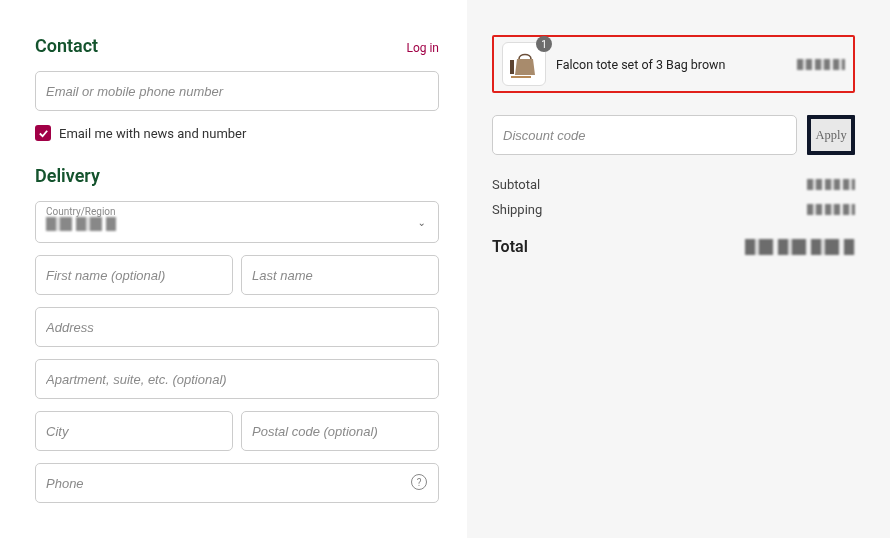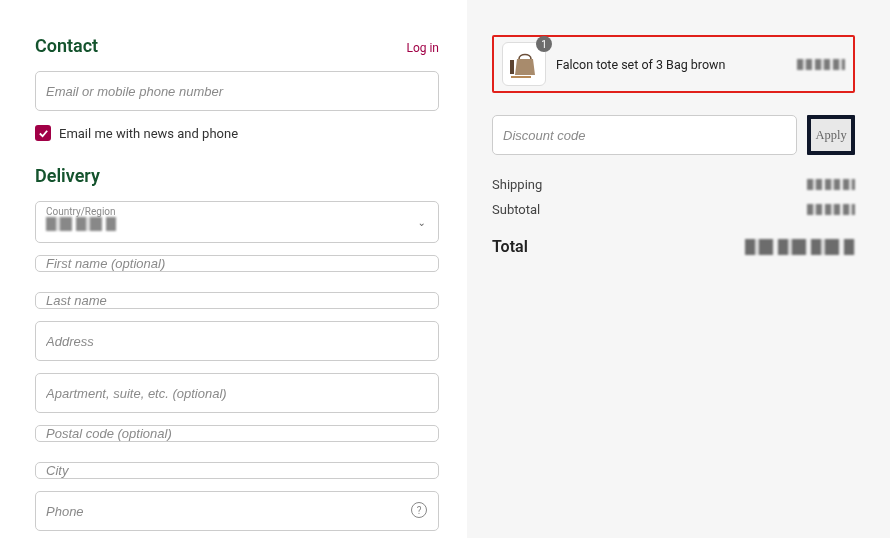--- a/index.html
+++ b/index.html
@@ -7,21 +7,21 @@
     .page { display: flex; height: 538px; }
     .left { width: 467px; padding: 35px 28px 0 35px; }
     .right { flex: 1; background: #f6f6f6; padding: 35px 35px 0 25px; }
 
     .section-head { display: flex; justify-content: space-between; align-items: baseline; margin-bottom: 15px; }
     h2 { font-size: 18px; font-weight: 600; color: #14532d; }
     .login-link { color: #a10046; font-size: 12px; }
 
     .input { width: 100%; height: 40px; border: 1px solid #ccc; border-radius: 5px; padding: 0 10px; font-size: 13px; color: #333; background: #fff; margin-bottom: 12px; font-style: italic; }
     .input::placeholder { color: #8a8a8a; }
-    .row2 { display: flex; gap: 8px; flex-direction: column; }
+    .row2 { display: flex; gap: 8px; }
     .row2 .input { flex: 1; }
 
     .check-row { display: flex; align-items: center; gap: 8px; margin-bottom: 24px; margin-top: 2px; }
     .checkbox { width: 16px; height: 16px; border-radius: 3px; background: #a10046; display: flex; align-items: center; justify-content: center; }
     .checkbox svg { width: 11px; height: 11px; }
 
     .select-wrap { position: relative; width: 100%; height: 42px; border: 1px solid #ccc; border-radius: 5px; margin-bottom: 12px; background: #fff; padding: 4px 10px; }
     .select-label { font-size: 10px; color: #8a8a8a; }
     .select-value { height: 14px; width: 70px; background: repeating-linear-gradient(90deg, #888 0, #888 10px, #ddd 10px, #ddd 14px, #888 14px, #888 26px, #fff 26px, #fff 30px); filter: blur(1.2px); }
     .chevron { position: absolute; right: 12px; top: 50%; transform: translateY(-50%); color: #666; font-size: 10px; }
@@ -57,38 +57,38 @@
       <h2>Contact</h2>
       <a class="login-link">Log in</a>
     </div>
     <input class="input" placeholder="Email or mobile phone number" style="">
     <div class="check-row">
       <div class="checkbox">
         <svg viewBox="0 0 12 12">
             <path d="M2 6 L5 9 L10 3" stroke="#fff" stroke-width="2" fill="none"></path>
           </svg>
       </div>
-      <span>Email me with news and phone</span>
+      <span>Email me with news and number</span>
     </div>
 
     <h2 style="margin-bottom:15px;">Delivery</h2>
     <div class="select-wrap">
       <div class="select-label">Country/Region</div>
       <div class="select-value"></div>
       <span class="chevron">⌄</span>
     </div>
     <div class="row2">
       <input class="input" placeholder="First name (optional)" style="">
       <input class="input" placeholder="Last name" style="">
     </div>
     <input class="input" placeholder="Address" style="">
     <input class="input" placeholder="Apartment, suite, etc. (optional)" style="">
     <div class="row2">
+      <input class="input" placeholder="City" style="">
       <input class="input" placeholder="Postal code (optional)" style="">
-      <input class="input" placeholder="City" style="">
     </div>
     <div class="phone-wrap">
       <input class="input" placeholder="Phone" style="">
       <span class="hint-icon">?</span>
     </div>
   </div>
 
   <div class="right">
     <div class="cart-item">
       <div class="thumb">
@@ -103,25 +103,25 @@
       <div class="item-name">Falcon tote set of 3 Bag brown</div>
       <div class="item-price blurred-sm"></div>
     </div>
 
     <div class="discount-row">
       <input class="input" placeholder="Discount code" style="">
       <button class="apply-btn">Apply</button>
     </div>
 
     <div class="sum-row">
-      <span class="sum-label">Shipping</span>
+      <span class="sum-label">Subtotal</span>
       <div class="blurred-sm"></div>
     </div>
     <div class="sum-row">
-      <span class="sum-label">Subtotal</span>
+      <span class="sum-label">Shipping</span>
       <div class="blurred-sm"></div>
     </div>
     <div class="total-row">
       <span class="sum-label">Total</span>
       <div class="blurred-lg"></div>
     </div>
   </div>
 </div>
 
 </body></html>

